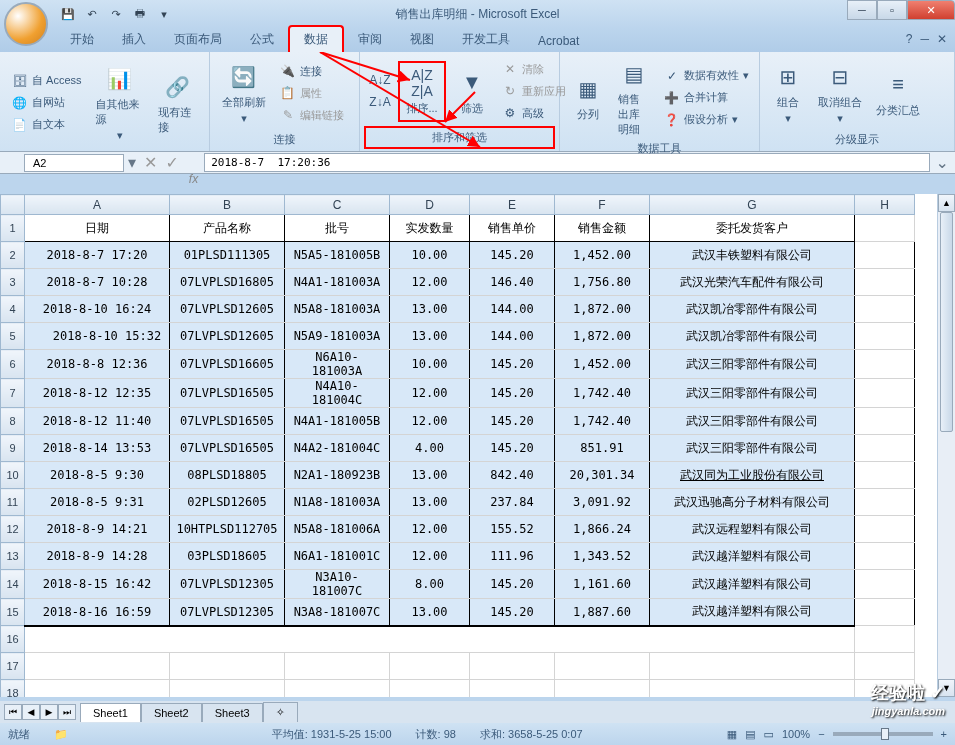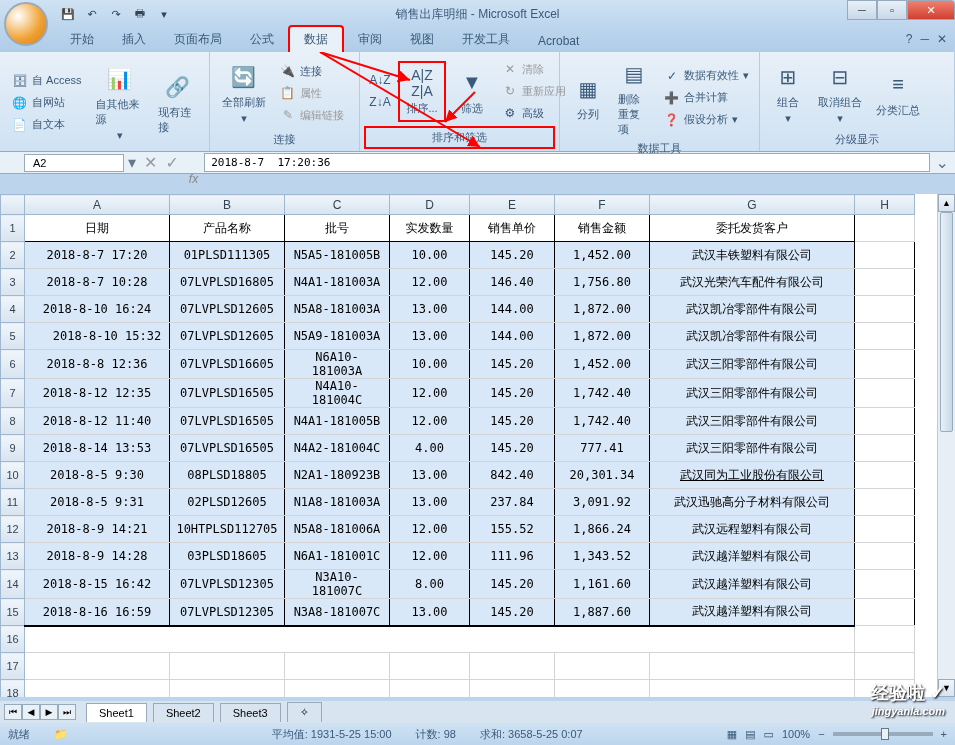--- a/index.html
+++ b/index.html
@@ -42,21 +42,21 @@
 .grid td { border: 1px solid #d4d4d4; height: 27px; padding: 0 6px; text-align: center; font-family: SimSun, monospace; }
 .grid tr.hdr-row td { background: #fff; font-weight: normal; border: 1px solid #000; }
 .grid tr.data-row td { background: #fff; border-left: 1px solid #000; border-right: 1px solid #000; }
 .grid tr.data-row td.sel { background: #d8e8f8; }
 .col-A{width:145px}.col-B{width:115px}.col-C{width:105px}.col-D{width:80px}.col-E{width:85px}.col-F{width:95px}.col-G{width:205px}.col-H{width:60px}
 .corner { width: 24px; background: linear-gradient(#f0f5fb,#d8e4f0); border: 1px solid #9fb8d0; }
 
 .sheet-tabs { position: absolute; bottom: 22px; left: 0; right: 0; height: 22px; background: #d8e4f0; display: flex; align-items: center; font-size: 11px; }
 .nav-btns { display: flex; padding: 0 4px; }
 .nav-btn { width: 18px; height: 16px; border: 1px solid #9ab; background: #e8f0f8; display: flex; align-items: center; justify-content: center; font-size: 9px; }
-.stab { padding: 3px 12px; background: #fff; border: 1px solid #9ab; border-bottom: none; margin-left: 6px; font-size: 11px; }
+.stab { padding: 3px 12px; background: #fff; border: 1px solid #9ab; border-bottom: none; margin-left: 0; font-size: 11px; }
 .stab.inactive { background: #d8e4f0; }
 
 .statusbar { position: absolute; bottom: 0; left: 0; right: 0; height: 22px; background: linear-gradient(#cfe2f3,#bcd5ed); display: flex; align-items: center; font-size: 11px; color: #3b5a7a; padding: 0 8px; gap: 24px; }
 .status-right { position: absolute; right: 8px; display: flex; align-items: center; gap: 8px; }
 .zoom-slider { width: 100px; height: 4px; background: #9ab; position: relative; }
 .zoom-thumb { position: absolute; left: 48px; top: -4px; width: 8px; height: 12px; background: #e8f0f8; border: 1px solid #678; }
 
 .watermark { position: absolute; right: 10px; bottom: 28px; font-size: 14px; color: #fff; text-shadow: 1px 1px 2px #000; font-weight: bold; display: flex; flex-direction: column; align-items: flex-end; z-index: 200; }
 .watermark .wm1 { font-size: 18px; }
 .watermark .wm2 { font-size: 11px; font-style: italic; }
@@ -197,21 +197,21 @@
   </div>
 
   <div class="ribbon-group" style="width:200px">
     <div class="group-body">
       <div class="rbtn-lg">
           <span class="ico">▦</span>
           <span>分列</span>
         </div>
       <div class="rbtn-lg">
           <span class="ico">▤</span>
-          <span>删除重复项</span>
+          <span>销售出库明细</span>
         </div>
       <div class="vstack">
         <div class="rbtn-sm"><span class="ico">✓</span><span>数据有效性</span> ▾</div>
         <div class="rbtn-sm">
             <span class="ico">➕</span>
             <span>合并计算</span>
           </div>
         <div class="rbtn-sm"><span class="ico">❓</span><span>假设分析</span> ▾</div>
       </div>
     </div>
@@ -364,21 +364,21 @@
           <td class="sel" style="border-right: 1px solid rgb(0, 0, 0);">武汉三阳零部件有限公司</td>
           <td style="background: rgb(255, 255, 255);"></td>
         </tr>
         <tr class="data-row">
           <th class="rowhdr">9</th>
           <td class="sel" style="border-left: 1px solid rgb(0, 0, 0);">2018-8-14 13:53</td>
           <td class="sel">07LVPLSD16505</td>
           <td class="sel">N4A2-181004C</td>
           <td class="sel">4.00</td>
           <td class="sel">145.20</td>
-          <td class="sel">777.41</td>
+          <td class="sel">851.91</td>
           <td class="sel" style="border-right: 1px solid rgb(0, 0, 0);">武汉三阳零部件有限公司</td>
           <td style="background: rgb(255, 255, 255);"></td>
         </tr>
         <tr class="data-row">
           <th class="rowhdr">10</th>
           <td class="sel" style="border-left: 1px solid rgb(0, 0, 0);">2018-8-5 9:30</td>
           <td class="sel">08PLSD18805</td>
           <td class="sel">N2A1-180923B</td>
           <td class="sel">13.00</td>
           <td class="sel">842.40</td>

